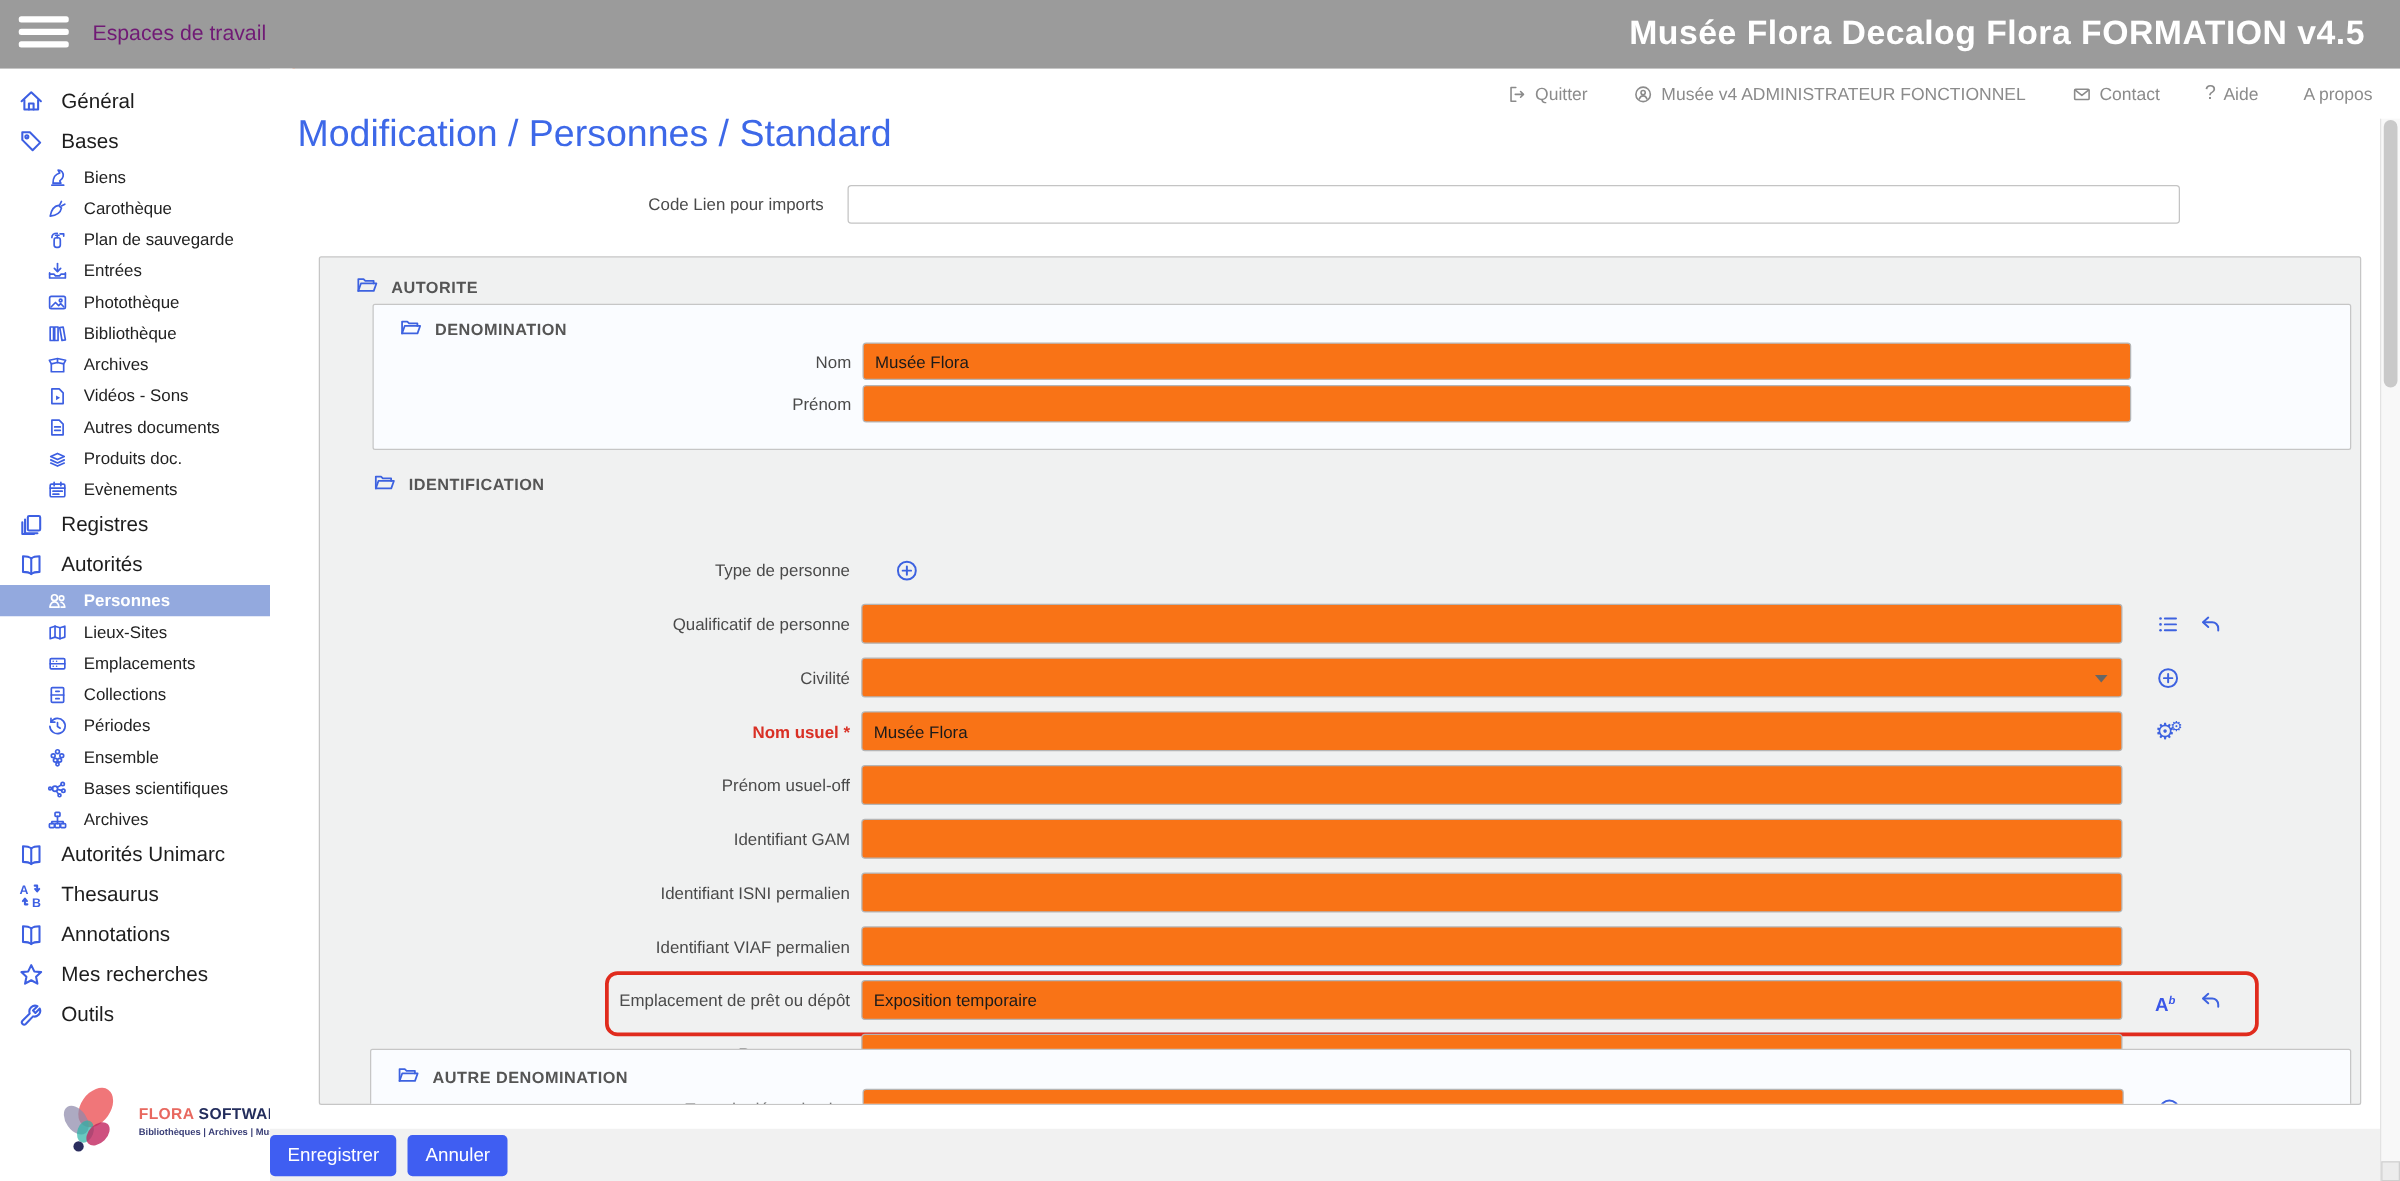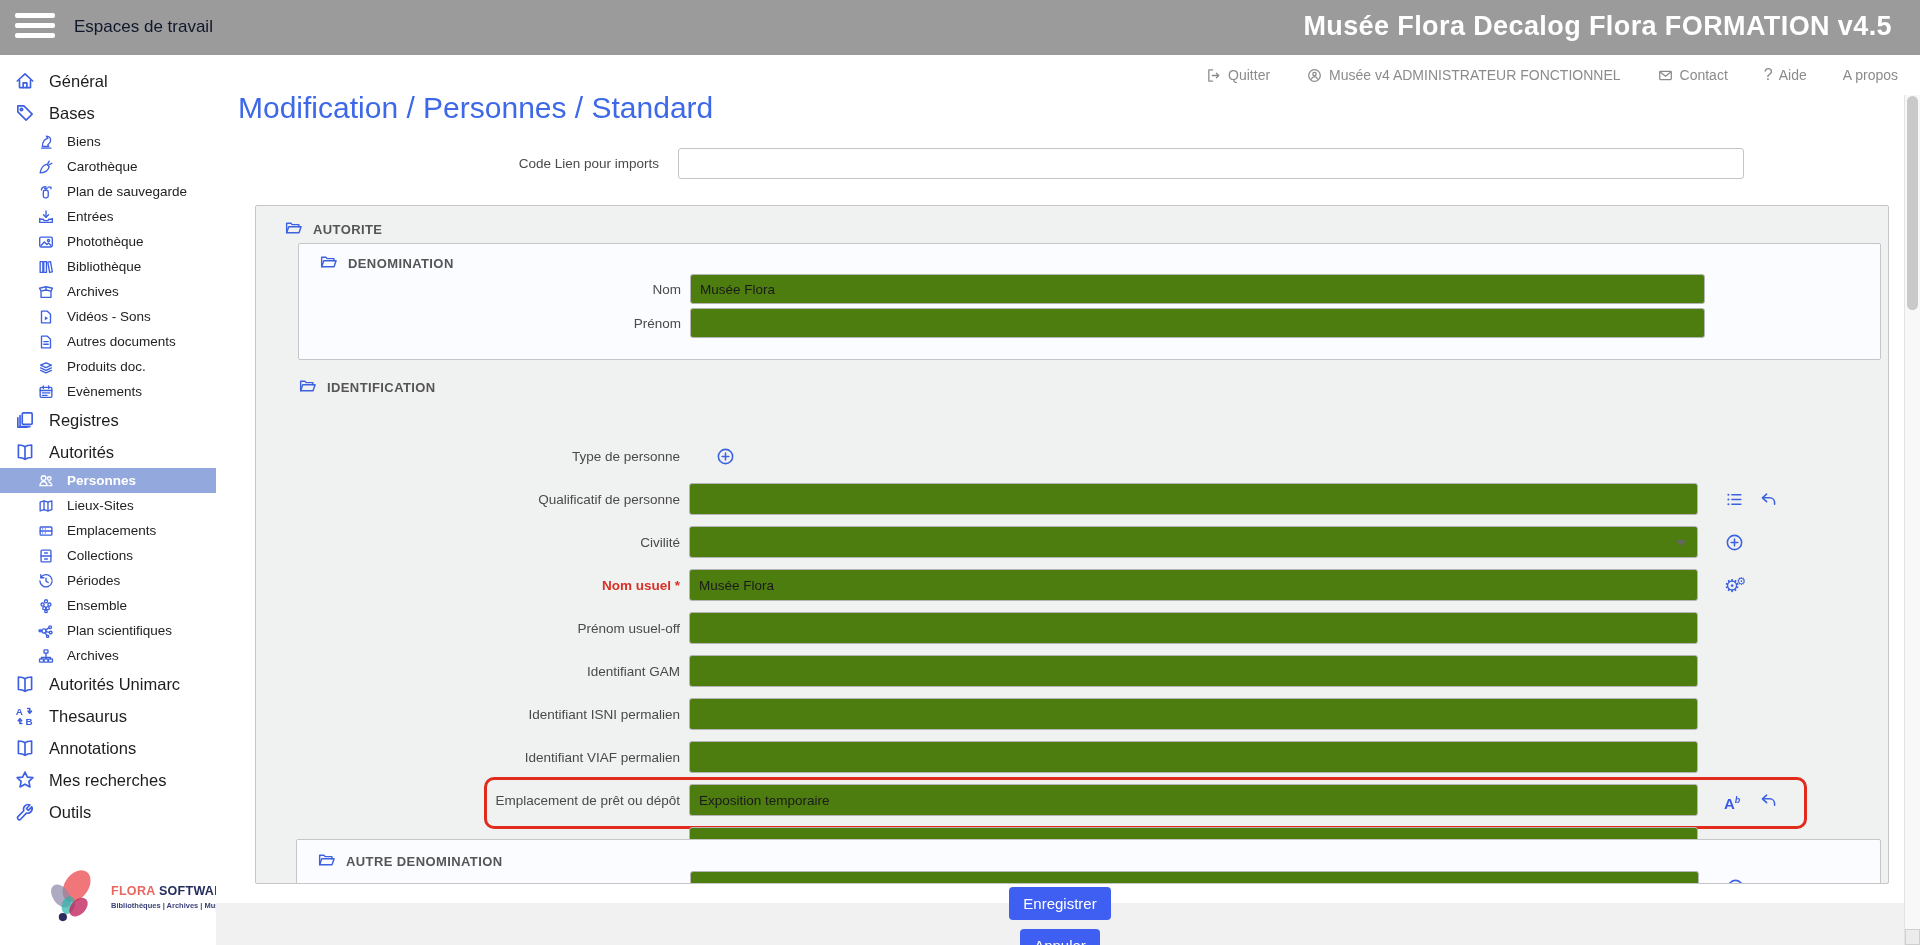--- a/index.html
+++ b/index.html
@@ -2,21 +2,21 @@
 <html><head>
 <meta charset="utf-8">
 <style>
   html,body{margin:0;padding:0;background:#fff;font-family:"Liberation Sans",sans-serif;}
   #app{position:relative;width:1920px;height:945px;overflow:hidden;background:#fff;}
 
   
   .topbar{position:absolute;left:0;top:0;right:0;height:55px;background:#9b9b9b;}
   .hamburger{position:absolute;left:15px;top:13px;width:40px;cursor:pointer;}
   .hamburger span{display:block;height:5px;background:#fff;border-radius:2px;margin-bottom:5px;}
-  .workspace{position:absolute;left:74px;top:17px;color:#0f172a;font-size:17px;}
+  .workspace{position:absolute;left:74px;top:17px;color:#701a75;font-size:17px;}
   .app-title{position:absolute;right:28px;top:11px;color:#fff;font-size:27px;font-weight:bold;letter-spacing:.4px;}
 
   
   .sidebar{position:absolute;top:55px;left:0;width:236px;bottom:0;background:#fff;border-right:2px solid #c2410c;box-sizing:border-box;}
   #side-nav{padding-top:10px;}
   .side-item{display:flex;align-items:center;cursor:pointer;color:#1d1d1d;}
   .side-item.l0{padding:5px 4px 5px 14px;gap:13px;font-size:16.5px;}
   .side-item.l1{padding:3.5px 4px 3.5px 37px;gap:12px;font-size:13.5px;color:#222;}
   .side-item .icon{flex:none;color:#3d5fe2;}
   .side-item.l0 .icon{width:22px;height:22px;}
@@ -65,33 +65,33 @@
   
   #ident-rows{position:absolute;left:0;top:194px;width:100%;margin-top:40px;}
   #denom-rows{position:absolute;left:0;top:30px;width:100%;}
   #autre-rows{position:absolute;left:0;top:31px;width:100%;}
   .frow{display:flex;align-items:center;height:32px;margin-bottom:11px;position:relative;}
   #denom-rows .frow{height:30px;margin-bottom:4px;}
   .flabel{flex:none;width:424px;text-align:right;padding-right:9px;font-size:13.5px;color:#4a4a4a;}
   #denom-rows .flabel{width:382px;}
   #autre-rows .flabel{width:384px;}
   .flabel.req{color:#d93025;font-weight:bold;}
-  .finput{flex:none;width:1009px;height:32px;background:#4d7c0f;border:1px solid #b5b5b5;border-radius:3px;display:flex;align-items:center;padding:0 9px;font-size:13.5px;color:#1a1a1a;box-sizing:border-box;position:relative;cursor:text;}
+  .finput{flex:none;width:1009px;height:32px;background:#f97316;border:1px solid #b5b5b5;border-radius:3px;display:flex;align-items:center;padding:0 9px;font-size:13.5px;color:#1a1a1a;box-sizing:border-box;position:relative;cursor:text;}
   #denom-rows .finput{width:1015px;height:30px;}
   .finput .chev{position:absolute;right:11px;top:13px;width:0;height:0;border:5px solid transparent;border-top:6px solid #666;}
   .ficons{display:flex;gap:13px;margin-left:26px;align-items:center;}
   .ficon{width:21px;height:21px;color:#3d62e0;cursor:pointer;position:relative;}
   .gtxt{font-size:18px;color:#3d62e0;line-height:21px;position:relative;font-family:"DejaVu Sans",sans-serif;}
   .gtxt i{font-style:normal;font-size:11px;position:absolute;top:-4px;right:-6px;}
   .abtxt{font-weight:bold;color:#3a57e8;font-size:15px;line-height:21px;}
   .abtxt sup{font-size:9px;font-style:italic;}
   .frow.hl::after{content:'';position:absolute;left:228px;width:1317px;top:-7px;height:46px;border:3px solid #e02b1d;border-radius:10px;pointer-events:none;}
 
   
-  .footer{position:absolute;left:0;right:16px;bottom:0;height:42px;background:#f1f1f1;display:flex;align-items:center;justify-content:center;gap:9px;flex-direction:column;}
+  .footer{position:absolute;left:0;right:16px;bottom:0;height:42px;background:#f1f1f1;display:flex;align-items:center;justify-content:flex-start;gap:9px;}
   .btn{background:#3f5ef2;color:#fff;border:none;border-radius:4px;font-size:15px;padding:8px 14px;font-family:inherit;cursor:pointer;}
 
   
   .vscroll{position:absolute;right:0;top:40px;bottom:0;width:16px;background:#f8f8f8;border-left:1px solid #e3e3e3;box-sizing:border-box;}
   .vthumb{position:absolute;top:1px;left:2px;width:11px;height:214px;background:#c9c9c9;border-radius:6px;cursor:pointer;}
   .vcorner{position:absolute;bottom:0;left:0;width:15px;height:16px;background:#ececec;border:1px solid #cfcfcf;box-sizing:border-box;}
 </style>
 </head>
 <body>
 
@@ -327,21 +327,21 @@
           <span class="icon">
             <svg viewBox="0 0 20 20">
               <circle cx="7.8" cy="10" r="2.3"></circle>
               <circle cx="14.6" cy="5.8" r="1.5"></circle>
               <circle cx="15.2" cy="11.8" r="1.5"></circle>
               <circle cx="11.8" cy="15.8" r="1.3"></circle>
               <circle cx="3.4" cy="9.8" r="1.2"></circle>
               <path d="m9.8 8.8 3.4-2.2M10 10.6l3.7.9M9 12l1.9 2.8M5.7 9.9h-1"></path>
             </svg>
           </span>
-          <span>Plan scientifiques</span>
+          <span>Bases scientifiques</span>
         </div>
         <div class="side-item l1">
           <span class="icon">
             <svg viewBox="0 0 20 20">
               <rect x="7.8" y="3.2" width="4.4" height="3.6" rx=".8"></rect>
               <rect x="2.8" y="13.2" width="4.4" height="3.6" rx=".8"></rect>
               <rect x="7.8" y="13.2" width="4.4" height="3.6" rx=".8"></rect>
               <rect x="12.8" y="13.2" width="4.4" height="3.6" rx=".8"></rect>
               <path d="M10 6.8v3.4M5 13.2v-1.7h10v1.7M10 10.2v3"></path>
             </svg>

